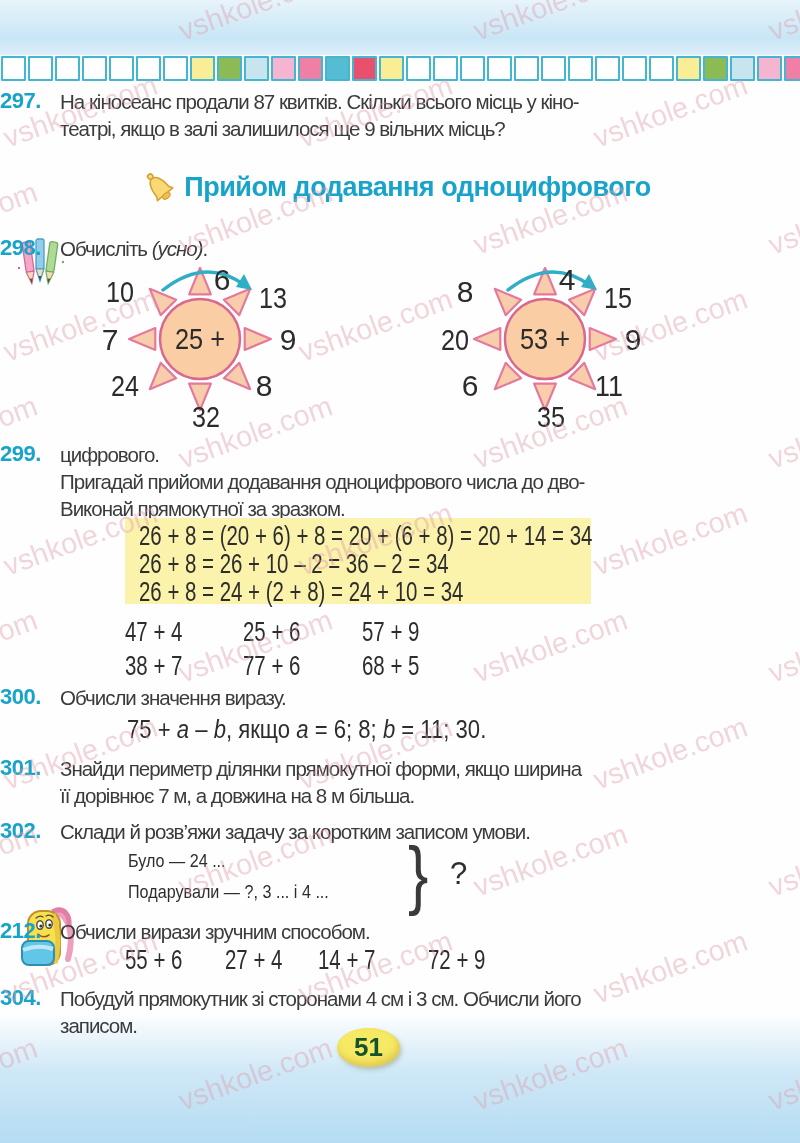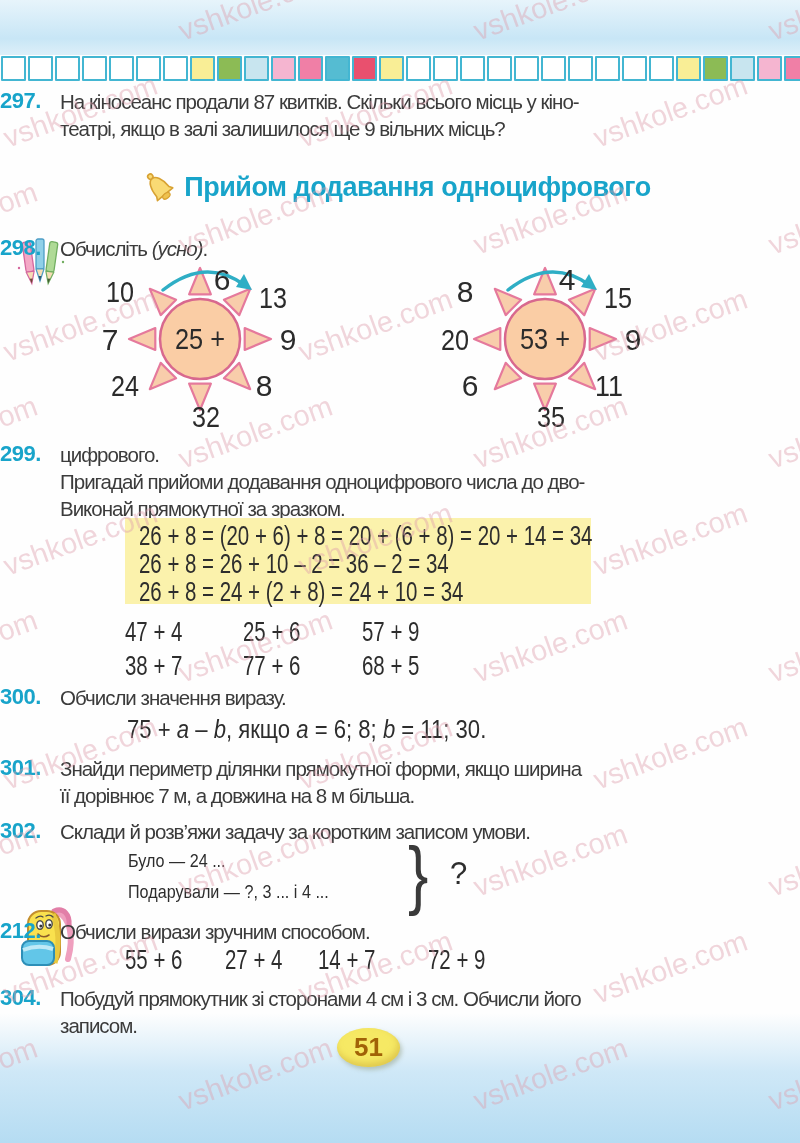--- a/index.html
+++ b/index.html
@@ -36,21 +36,21 @@
            transform:scaleX(0.85);transform-origin:0 0;white-space:nowrap;}
   .record{position:absolute;left:128px;top:845px;font-size:19px;line-height:31px;color:var(--eq);}
   .record>div{transform:scaleX(0.85);transform-origin:0 0;white-space:nowrap;}
   .brace{position:absolute;left:408px;top:836px;font-size:76px;line-height:76px;color:#3a3a3a;
          transform:scaleX(0.8);transform-origin:0 0;font-weight:normal;}
   .q302{position:absolute;left:450px;top:856px;font-size:31px;color:var(--eq);}
   .exprs303{position:absolute;left:125px;top:946px;width:450px;height:34px;}
   .exprs303 span{position:absolute;display:block;}
   .oval{position:absolute;left:337px;top:1028px;width:63px;height:39px;background:var(--oval);
         border-radius:50%;display:flex;align-items:center;justify-content:center;
-        font-size:26px;font-weight:bold;color:#a16207;
+        font-size:26px;font-weight:bold;color:#14532d;
         box-shadow:2px 3px 4px rgba(140,150,120,0.45), inset -2px -4px 6px rgba(205,175,60,0.55);}
 </style>
 </head>
 <body>
 
 <div class="page">
 
   <div class="top-band"></div>
   <div class="squares-row" id="squares">
       <div class="sq" style="background: rgb(255, 255, 255);"></div>

